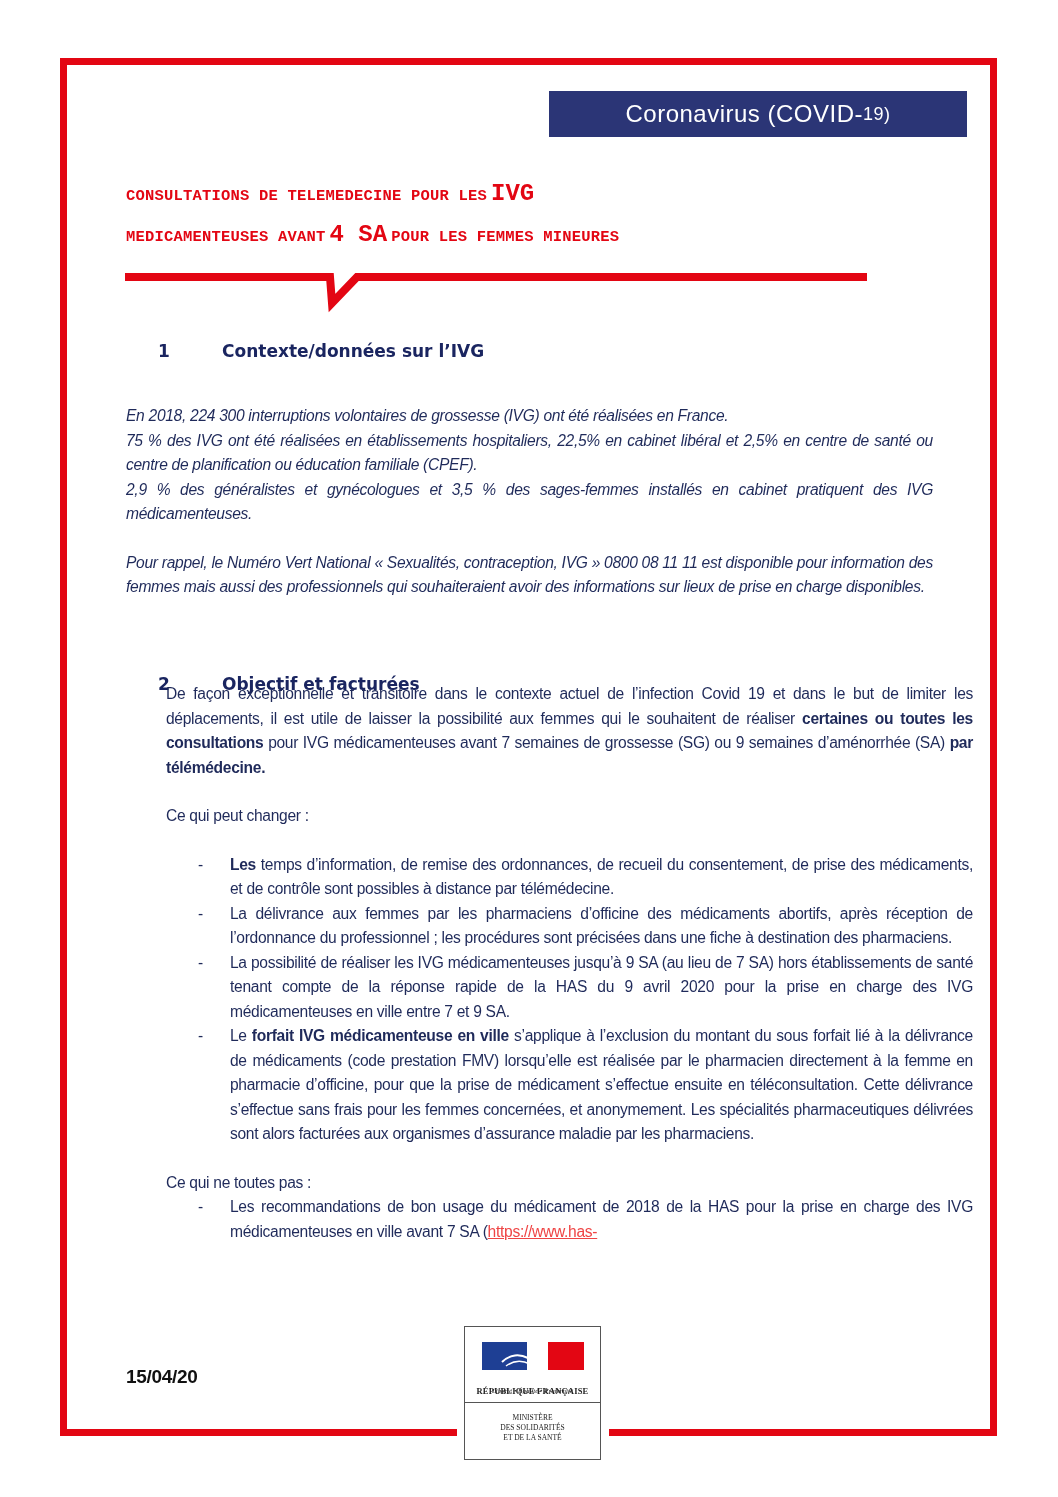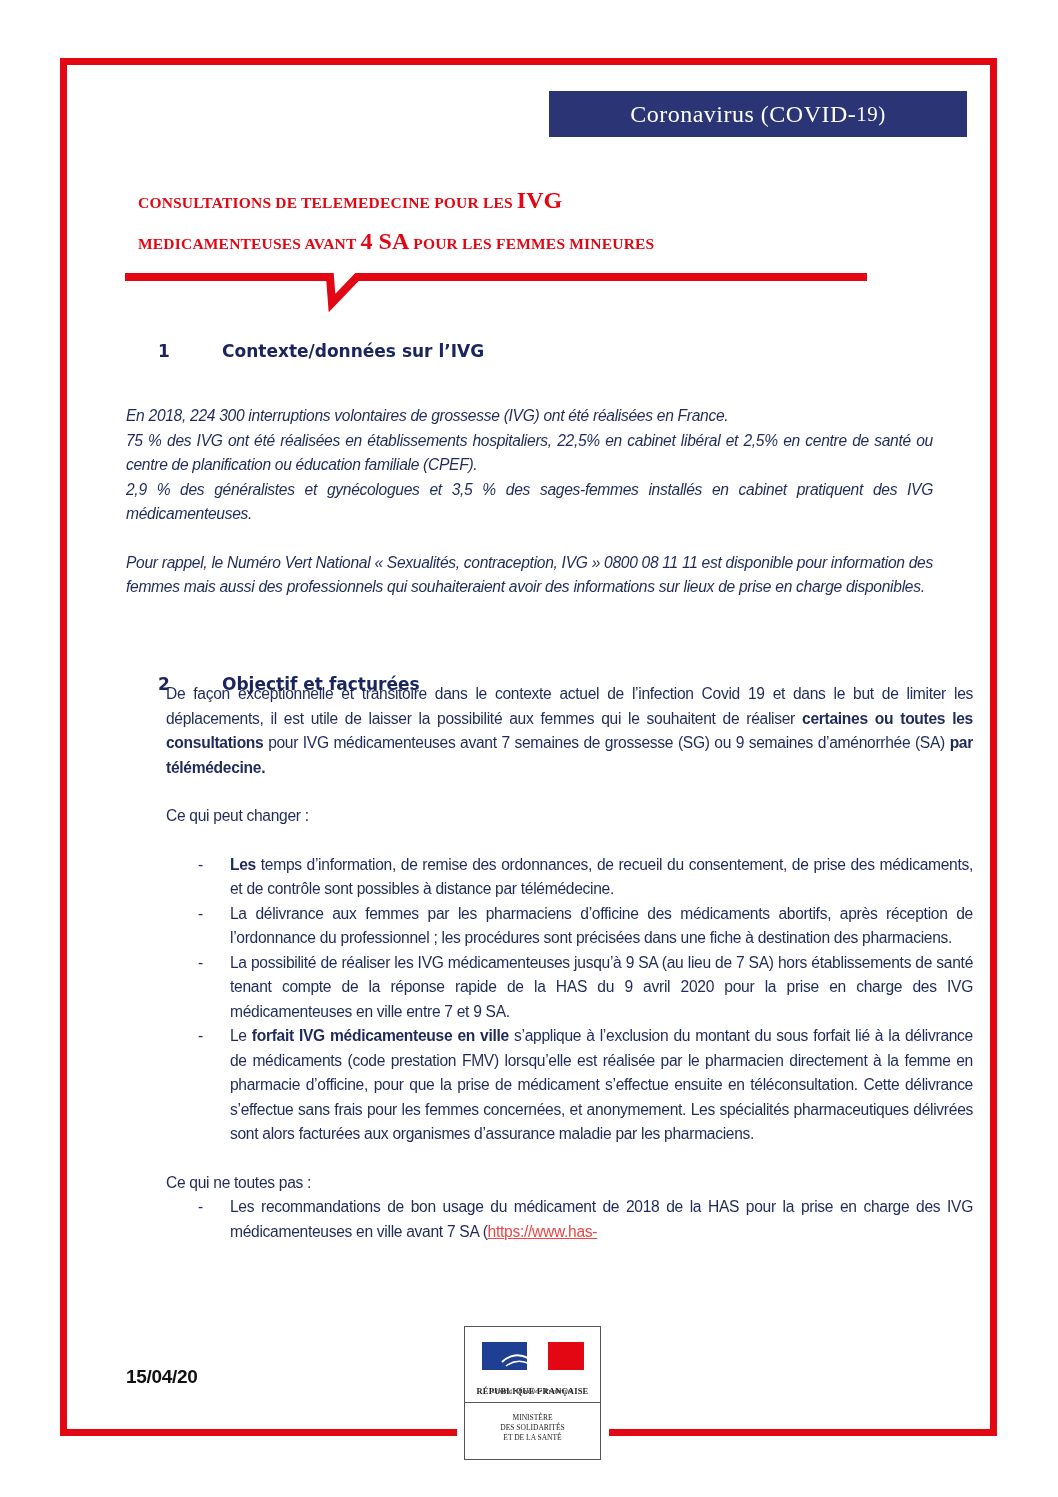--- a/index.html
+++ b/index.html
@@ -1,21 +1,21 @@
 <!DOCTYPE html>
 <html><head>
 <meta charset="utf-8">
 <style>
   html, body { margin:0; padding:0; background:#ffffff; }
   body { width:1058px; height:1497px; position:relative; overflow:hidden; font-family:"Liberation Sans", sans-serif; }
   .frame { position:absolute; left:60px; top:58px; width:937px; height:1378px; border:7px solid #e30613; border-top-width:7px; box-sizing:border-box; }
   .frame-gap { position:absolute; left:457px; top:1425px; width:152px; height:14px; background:#ffffff; }
-  .banner { position:absolute; left:549px; top:91px; width:418px; height:46px; background:#2b3576; color:#ffffff; display:flex; align-items:center; justify-content:center; font-size:24px; letter-spacing:0.5px;font-family:Liberation Serif, serif; }
-  .banner .small { font-size:21px; }
-  .title { position:absolute; left:138px; top:180px; color:#e30613; font-family:Liberation Serif, serif; font-weight:bold;margin-top:7px; }
+  .banner { position:absolute; left:549px; top:91px; width:418px; height:46px; background:#2b3576; color:#ffffff; display:flex; align-items:center; justify-content:center; font-size:24px; letter-spacing:0.5px; }
+  .banner .small { font-size:18px; }
+  .title { position:absolute; left:126px; top:180px; color:#e30613; font-family:Liberation Mono, monospace; font-weight:bold; }
   .title .line { height:41px; display:flex; align-items:baseline; white-space:nowrap; }
   .title .sm { font-size:15.5px; letter-spacing:0.2px; }
   .title .lg { font-size:24px; margin:0 4px; }
   .title-rule { position:absolute; left:125px; top:273px; }
   .heading { position:absolute; left:158px; color:#1a2560; font-family:"DejaVu Sans", sans-serif; font-weight:bold; font-size:17px; display:flex; }
   .heading .num { width:64px; }
   .body { position:absolute; left:126px; width:807px; color:#1f2a5a; font-family:"Liberation Sans Narrow","Liberation Sans", sans-serif; font-size:15.6px; line-height:24.5px; text-align:justify; letter-spacing:-0.3px; }
   .body p { margin:0; }
   .body b { font-weight:bold; }
   .bullets { list-style:none; margin:0; padding:0; }

